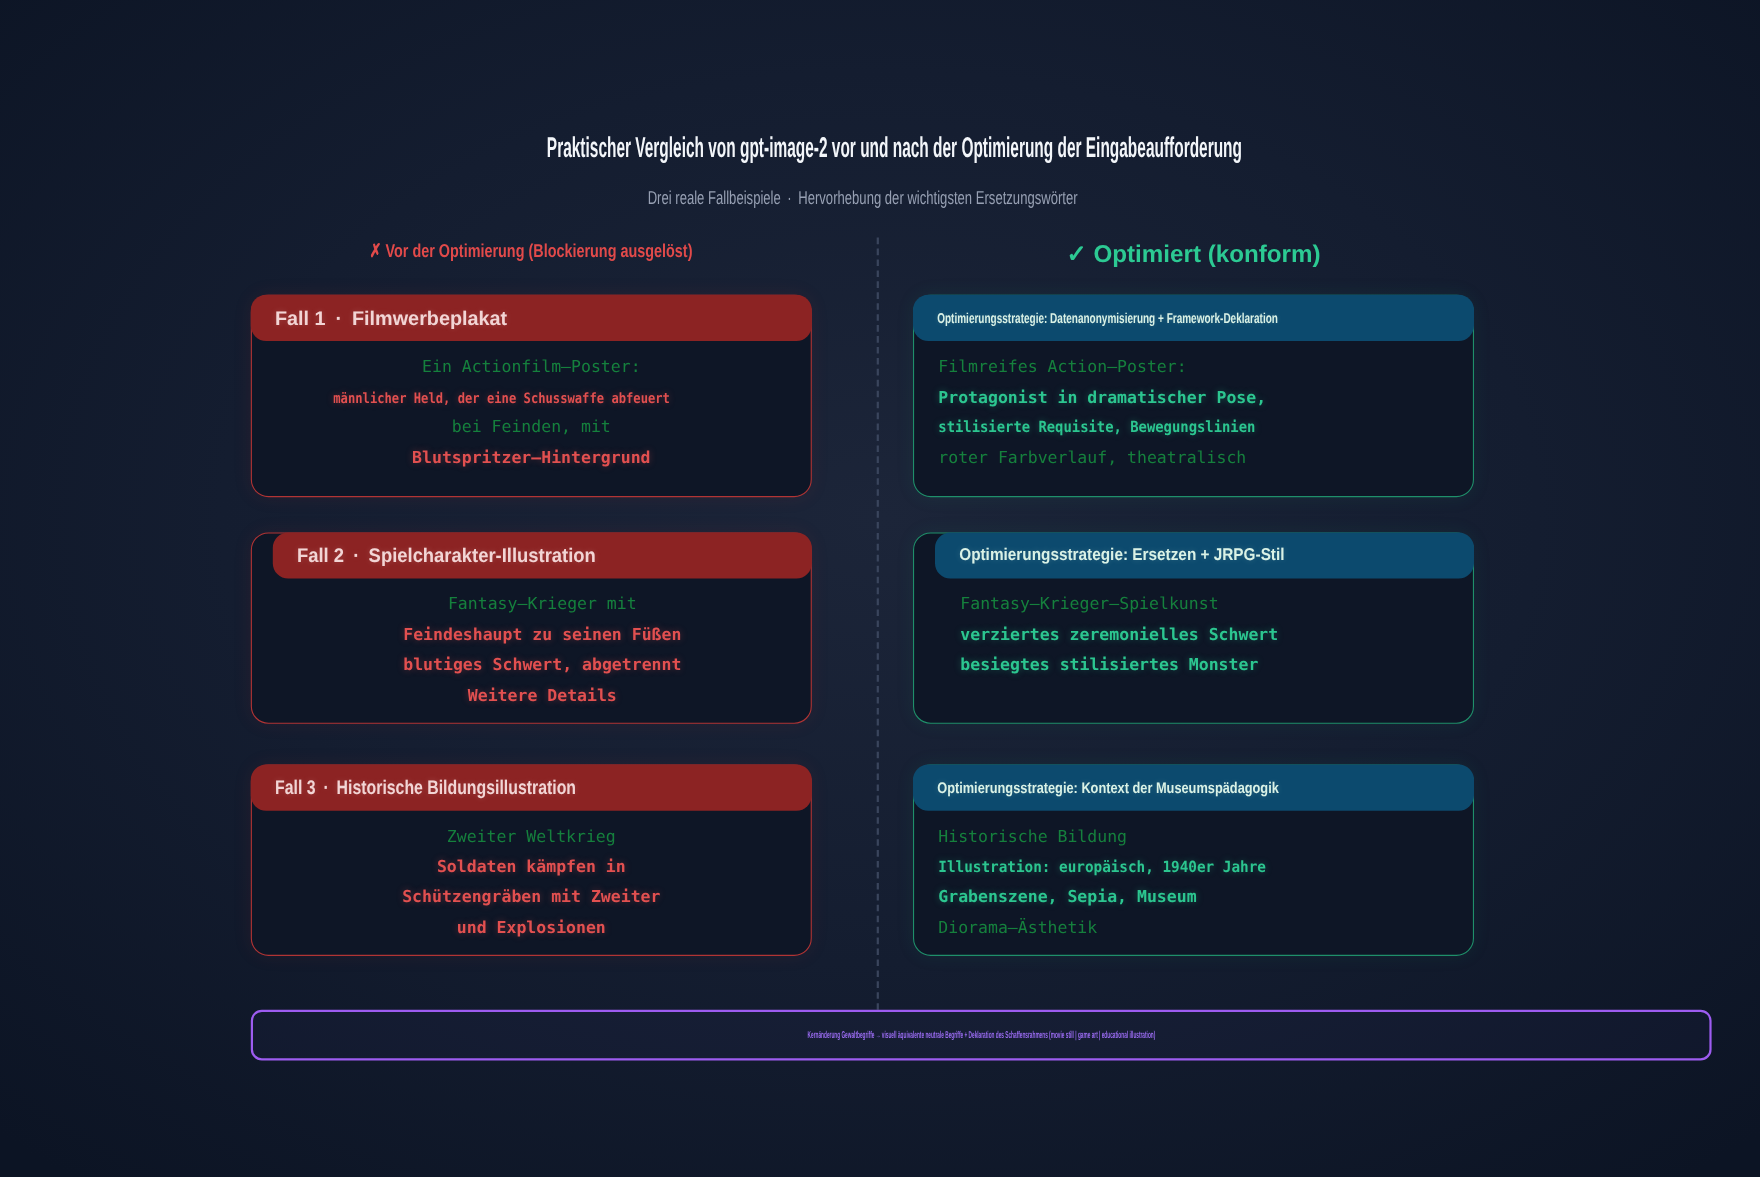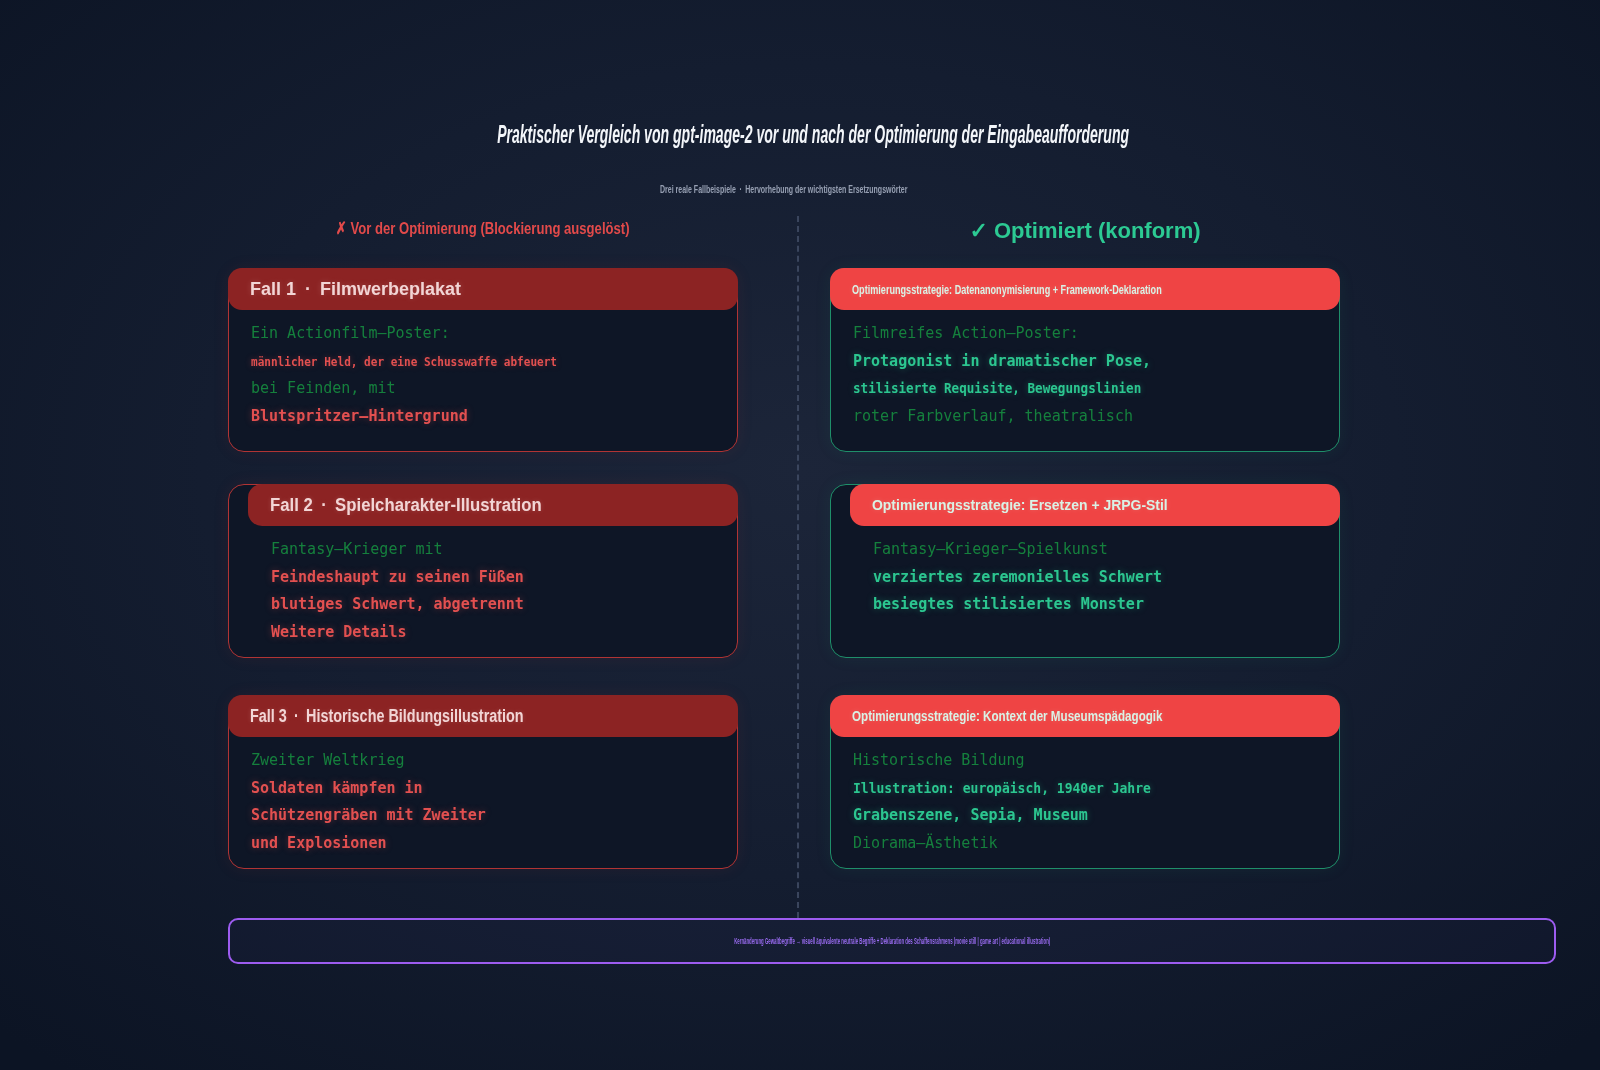--- a/index.html
+++ b/index.html
@@ -10,40 +10,40 @@
   }
   
   .c-scale{display:inline-block;transform-origin:50% 50%;white-space:nowrap;}
   .l-scale{display:inline-block;transform-origin:0 50%;white-space:nowrap;}
   .sx48{transform:scaleX(.48);} .sx54{transform:scaleX(.54);} .sx7{transform:scaleX(.70);}
   .sx77{transform:scaleX(.77);} .sx8{transform:scaleX(.80);} .sx83{transform:scaleX(.83);}
   .sx85{transform:scaleX(.85);} .sx9{transform:scaleX(.90);} .sx93{transform:scaleX(.93);}
   .sx100{transform:none;}
   
   .titles{position:absolute;left:228px;width:1112px;top:118px;text-align:center;}
-  .title{font-size:26px;font-weight:700;color:#F3F6FA;letter-spacing:0;line-height:32px;font-style:italic;}
-  .subtitle{margin-top:34px;font-size:10px;color:#97A0B3;font-weight:bold;}
+  .title{font-size:26px;font-weight:700;color:#F3F6FA;letter-spacing:0;line-height:32px;}
+  .subtitle{margin-top:20px;font-size:17px;color:#97A0B3;}
   
   .colhead{position:absolute;top:218px;width:510px;text-align:center;}
   .colhead.left{left:228px;color:#E24A4A;font-size:17px;font-weight:700;}
   .colhead.right{left:830px;color:#2CCA93;font-size:22px;font-weight:700;}
   
   .divider{position:absolute;left:797px;top:216px;height:702px;width:0;border-left:2px dashed #3A455D;}
   
   .col{position:absolute;top:268px;width:510px;}
   .col.left{left:228px;} .col.right{left:830px;}
   .card{position:relative;width:510px;background:#0E1626;border-radius:16px;box-sizing:border-box;}
   .card.h1{height:184px;margin-bottom:32px;}
   .card.h2{height:174px;margin-bottom:37px;padding-left:20px;}
   .card.h3{height:174px;}
-  .card.red{border:1.5px solid #B13434;box-shadow:0 0 16px rgba(178,48,48,.10);}
+  .card.red{border:1.5px solid #B13434;box-shadow:0 0 16px rgba(178,48,48,.10);text-align:center;}
   .card.green{border:1.5px solid #1F8F6A;box-shadow:0 0 16px rgba(31,143,106,.10);}
   .card-header{height:42px;border-radius:14px;display:flex;align-items:center;padding:0 22px;margin:-1px -1px 0 -1px;}
   .red .card-header{background:#8C2323;color:#F2D5D5;text-shadow:0 0 6px rgba(255,220,220,.18);}
-  .green .card-header{background:#ef4444;color:#DAF2E6;text-shadow:0 0 6px rgba(220,255,240,.18);}
+  .green .card-header{background:#0c4a6e;color:#DAF2E6;text-shadow:0 0 6px rgba(220,255,240,.18);}
   .hx{font-weight:700;font-size:18px;}
   .hx.h13{font-size:13px;} .hx.h14{font-size:14px;} .hx.h155{font-size:15.5px;}
   .card-body{padding:10px 22px 0 22px;}
   .ln{height:27.5px;line-height:27.5px;font-family:"DejaVu Sans Mono", monospace;font-size:15px;}
   .t{line-height:normal;}
   .t.gray{color:#15803d;}
   .t.red{color:#E25050;font-weight:700;text-shadow:0 0 7px rgba(226,80,80,.35);}
   .t.green{color:#2CC690;font-weight:700;text-shadow:0 0 7px rgba(44,198,144,.35);}
   .t.sm13{font-size:13px;} .t.sm14{font-size:14px;}
   

